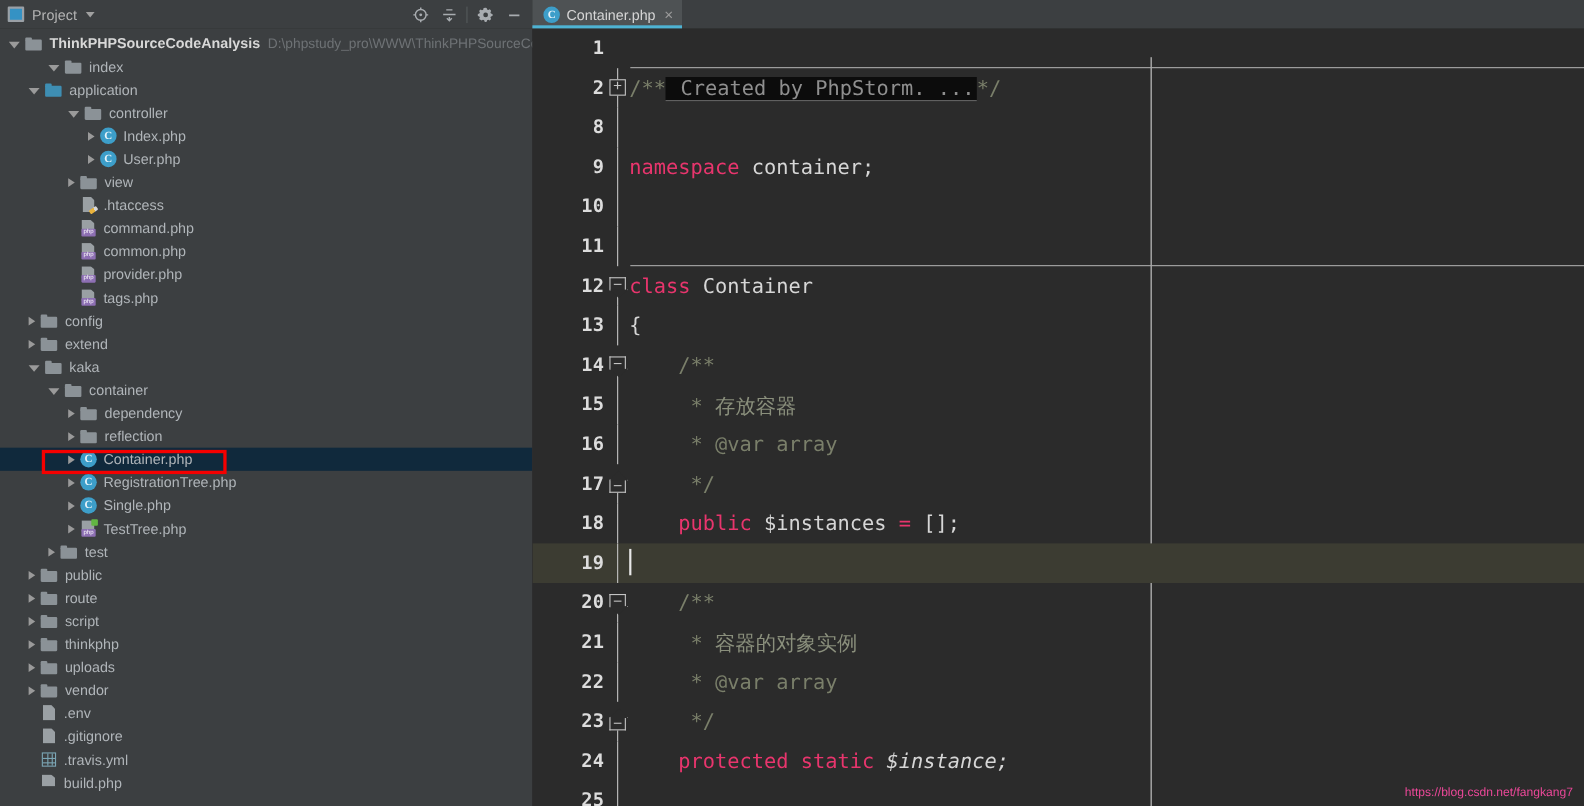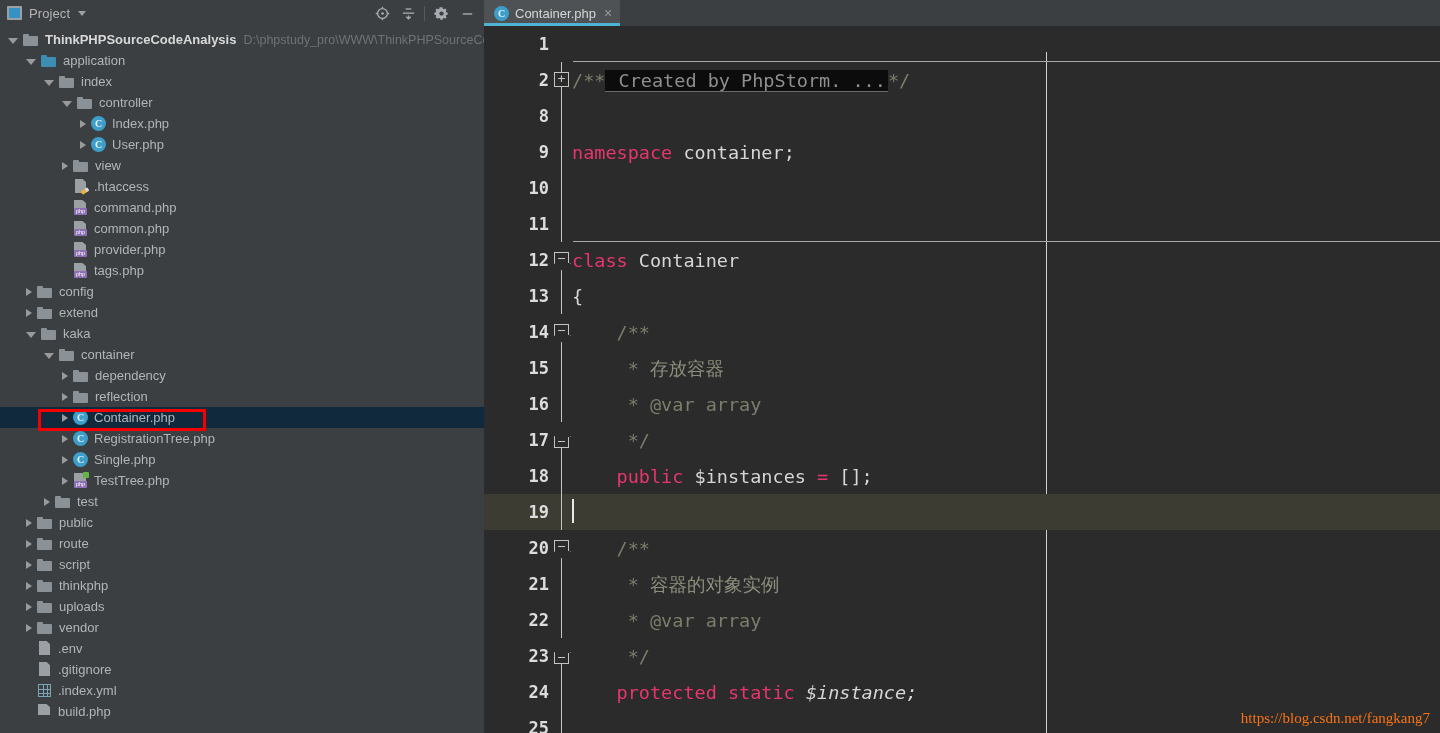--- a/index.html
+++ b/index.html
@@ -225,21 +225,21 @@
   .v  { color: #d6d6d6; font-style: italic; }  
   .p  { color: #e8356d; }            
 
   .fold-badge {
     background: #0c0c0c; color: #8f8f8f; padding: 0 2px;
     border-bottom: 1px solid #6a6a6a; font-family: "DejaVu Sans Mono", monospace; text-align: center;
   }
 
   .watermark {
     position: absolute; right: 10px; bottom: 6px;
-    color: #f97316; font-size: 15px; font-family: Liberation Serif, serif;
+    color: #ec4899; font-size: 11px; font-family: Liberation Sans, sans-serif;
   }
 </style>
 </head>
 <body>
 
 <div id="app">
 
   <div class="topbar">
 
     <div class="proj-header">
@@ -292,36 +292,36 @@
         <div class="row">
           <span style="flex: 0 0 auto; width: 8px;"></span>
           <span class="arrow open"></span>
           <span class="ic">
             <span class="folder"></span>
           </span>
           <span class="lbl bold">ThinkPHPSourceCodeAnalysis</span>
           <span class="path">D:\phpstudy_pro\WWW\ThinkPHPSourceCo</span>
         </div>
         <div class="row">
-          <span style="flex: 0 0 auto; width: 26px;"></span>
-          <span class="arrow open"></span>
-          <span class="ic">
-            <span class="folder blue"></span>
-          </span>
-          <span class="lbl">application</span>
-        </div>
-        <div class="row">
           <span style="flex: 0 0 auto; width: 44px;"></span>
           <span class="arrow open"></span>
           <span class="ic">
             <span class="folder"></span>
           </span>
           <span class="lbl">index</span>
         </div>
         <div class="row">
+          <span style="flex: 0 0 auto; width: 26px;"></span>
+          <span class="arrow open"></span>
+          <span class="ic">
+            <span class="folder blue"></span>
+          </span>
+          <span class="lbl">application</span>
+        </div>
+        <div class="row">
           <span style="flex: 0 0 auto; width: 62px;"></span>
           <span class="arrow open"></span>
           <span class="ic">
             <span class="folder"></span>
           </span>
           <span class="lbl">controller</span>
         </div>
         <div class="row">
           <span style="flex: 0 0 auto; width: 80px;"></span>
           <span class="arrow "></span>
@@ -562,21 +562,21 @@
           <span class="lbl">.gitignore</span>
         </div>
         <div class="row">
           <span style="flex: 0 0 auto; width: 26px;"></span>
           <span class="arrow blank"></span>
           <span class="ic">
             <span class="ymlfile">
               <span class="grid"></span>
             </span>
           </span>
-          <span class="lbl">.index.yml</span>
+          <span class="lbl">.travis.yml</span>
         </div>
         <div class="row">
           <span style="flex: 0 0 auto; width: 26px;"></span>
           <span class="arrow blank"></span>
           <span class="ic">
             <span class="phpfile">
               <span class="sheet"></span>
             </span>
           </span>
           <span class="lbl">build.php</span>

